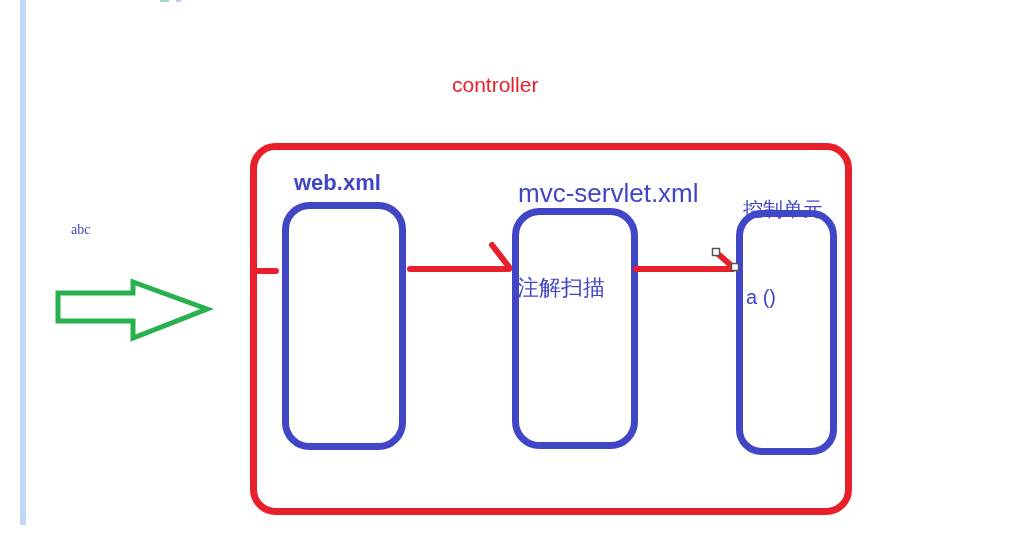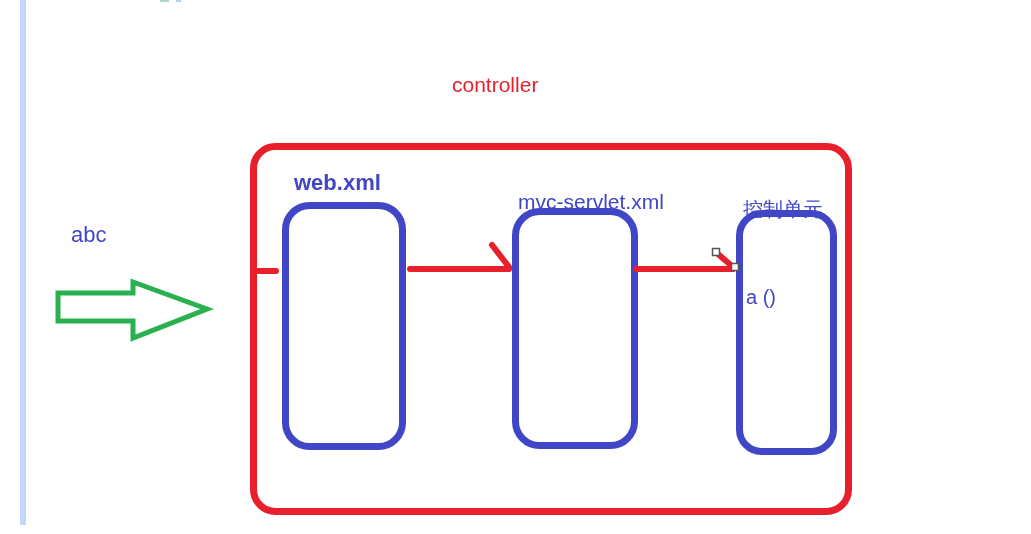--- a/index.html
+++ b/index.html
@@ -22,23 +22,23 @@
   }
   .label {
     position: absolute;
     white-space: nowrap;
     line-height: 1.15;
     user-select: none;
   }
   .label.blue   { color: #4146c6; }
   .label.red    { color: #e8202c; }
   .t-title      { left: 452px; top: 73px;  font-size: 21px; }
-  .t-abc        { left: 71px;  top: 222px; font-size: 22px; }
+  .t-abc        { left: 71px;  top: 222px; font-size: 14px; font-family: Liberation Serif, serif; }
   .t-box1       { left: 294px; top: 170px; font-size: 22px; font-weight: bold; }
-  .t-box2       { left: 518px; top: 190px; font-size: 21px; }
+  .t-box2       { left: 518px; top: 179px; font-size: 26px; }
   .t-box3       { left: 743px; top: 177px; font-size: 20px; margin-top: 21px; }
   .t-box2-inner { left: 517px; top: 275px; font-size: 22px; }
   .t-box3-inner { left: 746px; top: 286px; font-size: 20px; }
   .top-mark {
     position: absolute;
     top: 0;
     height: 2px;
   }
   .top-mark.m1 { left: 160px; width: 9px; background: #a8d8d2; }
   .top-mark.m2 { left: 176px; width: 5px; background: #bccdef; }
@@ -84,16 +84,17 @@
   <div class="label red t-title">controller</div>
 
   <div class="label blue t-abc">abc</div>
 
   <div class="label blue t-box1">web.xml</div>
 
   <div class="label blue t-box2">mvc-servlet.xml</div>
 
   <div class="label blue t-box3">控制单元</div>
 
+  <div class="label blue t-box2-inner">注解扫描</div>
 
   <div class="label blue t-box3-inner">a ()</div>
 
 </div>
 
 </body></html>

